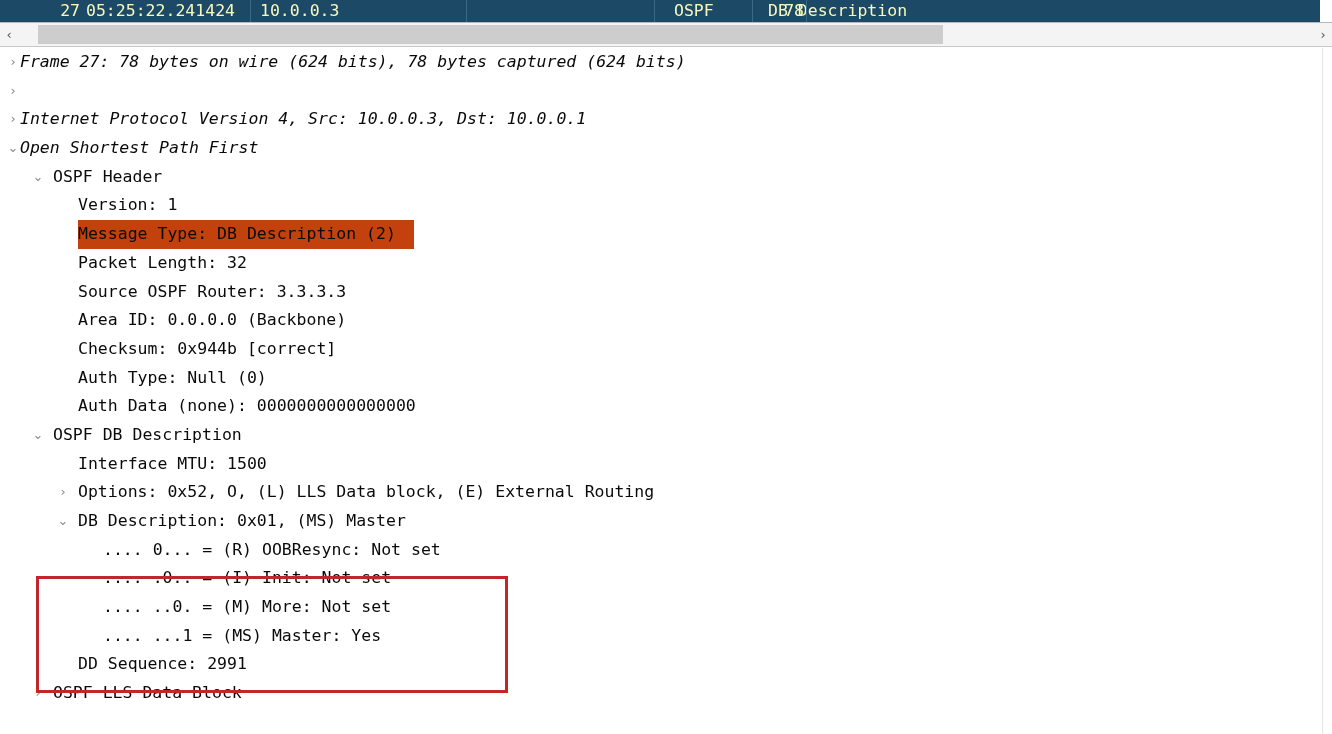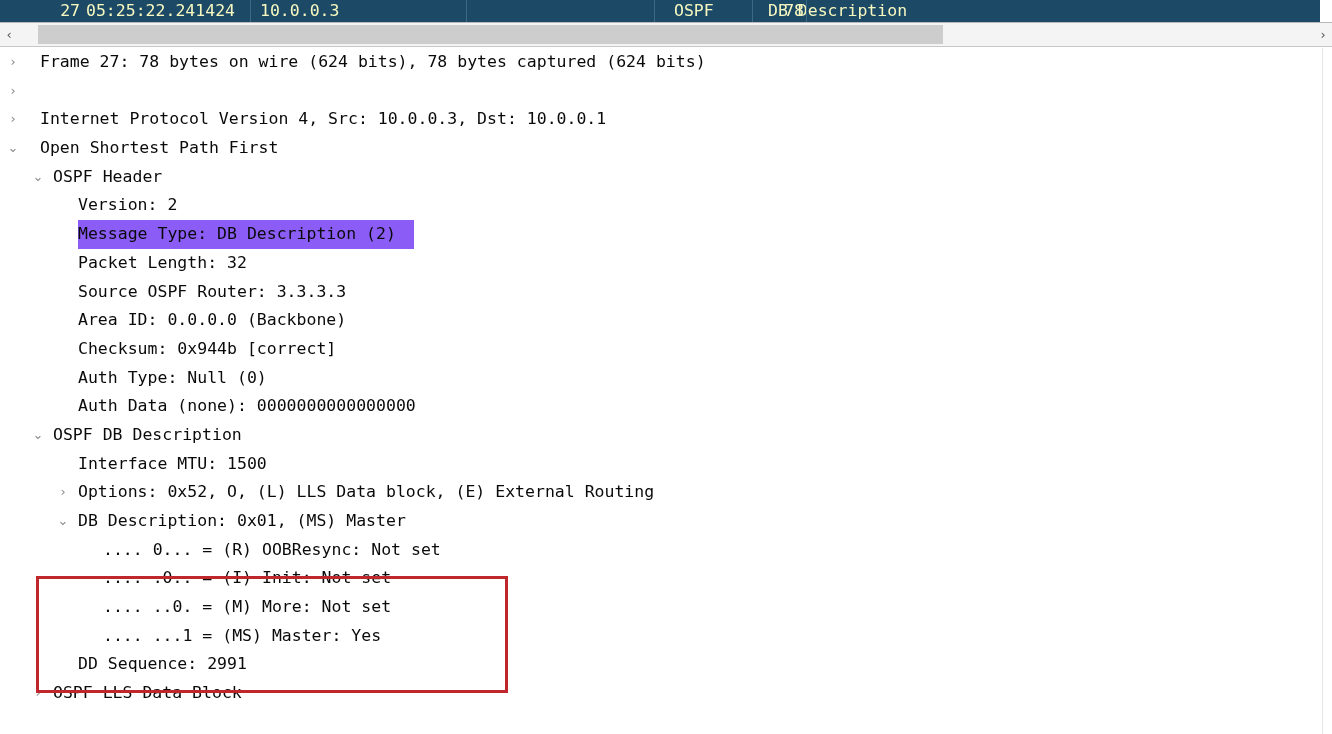--- a/index.html
+++ b/index.html
@@ -78,25 +78,25 @@
   }
   .trow .chev {
     position:absolute; top:0; height:28.7px; line-height:28.7px;
     width:18px; text-align:center; color:#8a8a8a; font-size:13px;
     font-family:"DejaVu Sans", sans-serif;
   }
   .trow .txt {
     position:absolute; top:0; height:28.7px; line-height:28.7px;
   }
   .trow .txt.hl {
-    background:#8b5cf6; padding-right:18px;
+    background:#c2410c; padding-right:18px;
   }
 
   
-  .lvl0 > .chev { left:4px; }   .lvl0 > .txt { left:40px; }
+  .lvl0 > .chev { left:4px; }   .lvl0 > .txt { left:20px;font-style:italic; }
   .lvl1 > .chev { left:29px; }  .lvl1 > .txt { left:53px; }
   .lvl2 > .chev { left:54px; }  .lvl2 > .txt { left:78px; }
   .lvl3 > .chev { left:79px; }  .lvl3 > .txt { left:103px; }
 
   
   .red-box {
     position:absolute; left:36px; top:576px;
     width:472px; height:117px;
     border:3px solid #c0272d;
     pointer-events:none;
@@ -134,21 +134,21 @@
     <div class="arrow right">›</div>
   </div>
 
   <div class="detail-pane">
     <div id="tree-rows">
         <div class="trow lvl0"><span class="chev">›</span><span class="txt">Frame 27: 78 bytes on wire (624 bits), 78 bytes captured (624 bits)</span></div>
         <div class="trow lvl0"><span class="chev">›</span></div>
         <div class="trow lvl0"><span class="chev">›</span><span class="txt">Internet Protocol Version 4, Src: 10.0.0.3, Dst: 10.0.0.1</span></div>
         <div class="trow lvl0"><span class="chev">⌄</span><span class="txt">Open Shortest Path First</span></div>
         <div class="trow lvl1"><span class="chev">⌄</span><span class="txt">OSPF Header</span></div>
-        <div class="trow lvl2"><span class="chev"></span><span class="txt">Version: 2</span></div>
+        <div class="trow lvl2"><span class="chev"></span><span class="txt">Version: 1</span></div>
         <div class="trow lvl2"><span class="chev"></span><span class="txt hl">Message Type: DB Description (2)</span></div>
         <div class="trow lvl2"><span class="chev"></span><span class="txt">Packet Length: 32</span></div>
         <div class="trow lvl2"><span class="chev"></span><span class="txt">Source OSPF Router: 3.3.3.3</span></div>
         <div class="trow lvl2"><span class="chev"></span><span class="txt">Area ID: 0.0.0.0 (Backbone)</span></div>
         <div class="trow lvl2"><span class="chev"></span><span class="txt">Checksum: 0x944b [correct]</span></div>
         <div class="trow lvl2"><span class="chev"></span><span class="txt">Auth Type: Null (0)</span></div>
         <div class="trow lvl2"><span class="chev"></span><span class="txt">Auth Data (none): 0000000000000000</span></div>
         <div class="trow lvl1"><span class="chev">⌄</span><span class="txt">OSPF DB Description</span></div>
         <div class="trow lvl2"><span class="chev"></span><span class="txt">Interface MTU: 1500</span></div>
         <div class="trow lvl2"><span class="chev">›</span><span class="txt">Options: 0x52, O, (L) LLS Data block, (E) External Routing</span></div>

